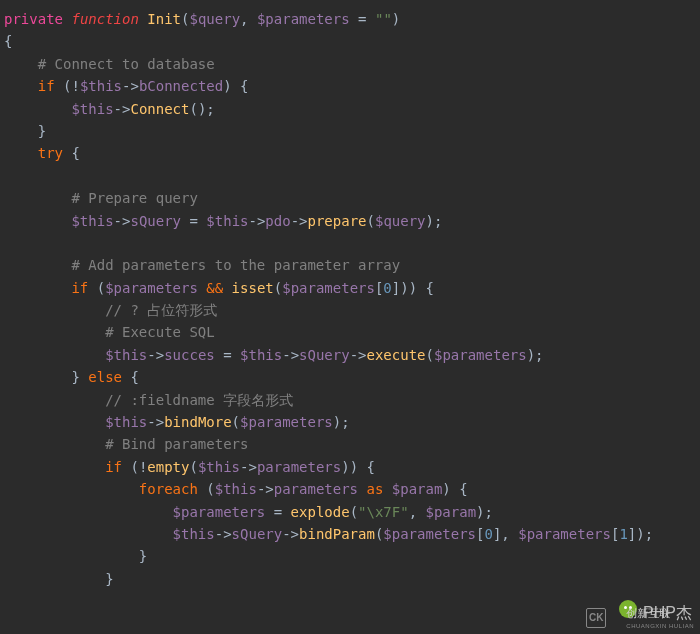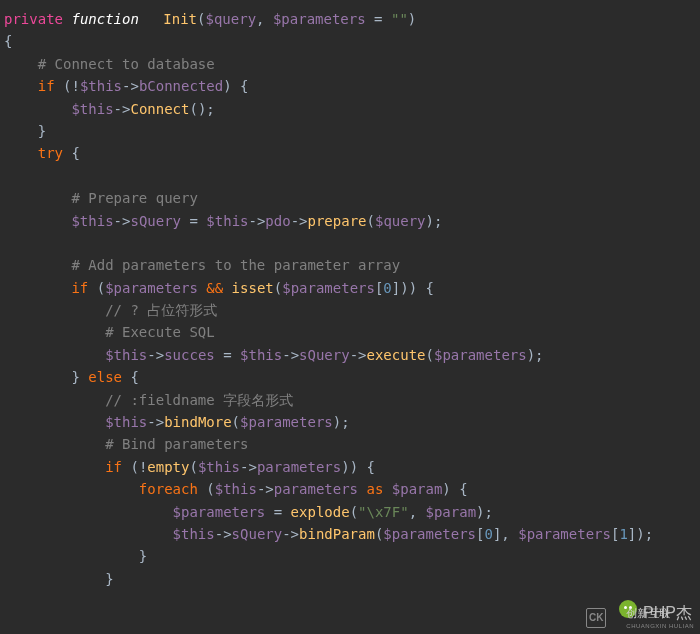--- a/index.html
+++ b/index.html
@@ -13,22 +13,22 @@
     width: 700px;
     overflow: hidden;
   }
   pre {
     margin: 0;
     padding: 8px 4px;
     white-space: pre;
   }
   .kw-red { color: #f97316; }
   .kw-pink { color: #ec4899; text-align: right; }
-  .fn-italic { color: #ffffff; font-style: italic; }
-  .fn-name { color: #ffc66d; margin-left: 16px; }
+  .fn-italic { color: #ef4444; font-style: italic; }
+  .fn-name { color: #ffc66d; }
   .var { color: #9876aa; }
   .str { color: #6a8759; }
   .num { color: #6897bb; }
   .comment-hash { color: #808080; }
   .comment-sl { color: #808080; }
   .arrow { color: #a9b7c6; }
   .method { color: #ffc66d; }
   .this { color: #9876aa; }
   .logo-overlay {
     position: absolute;

